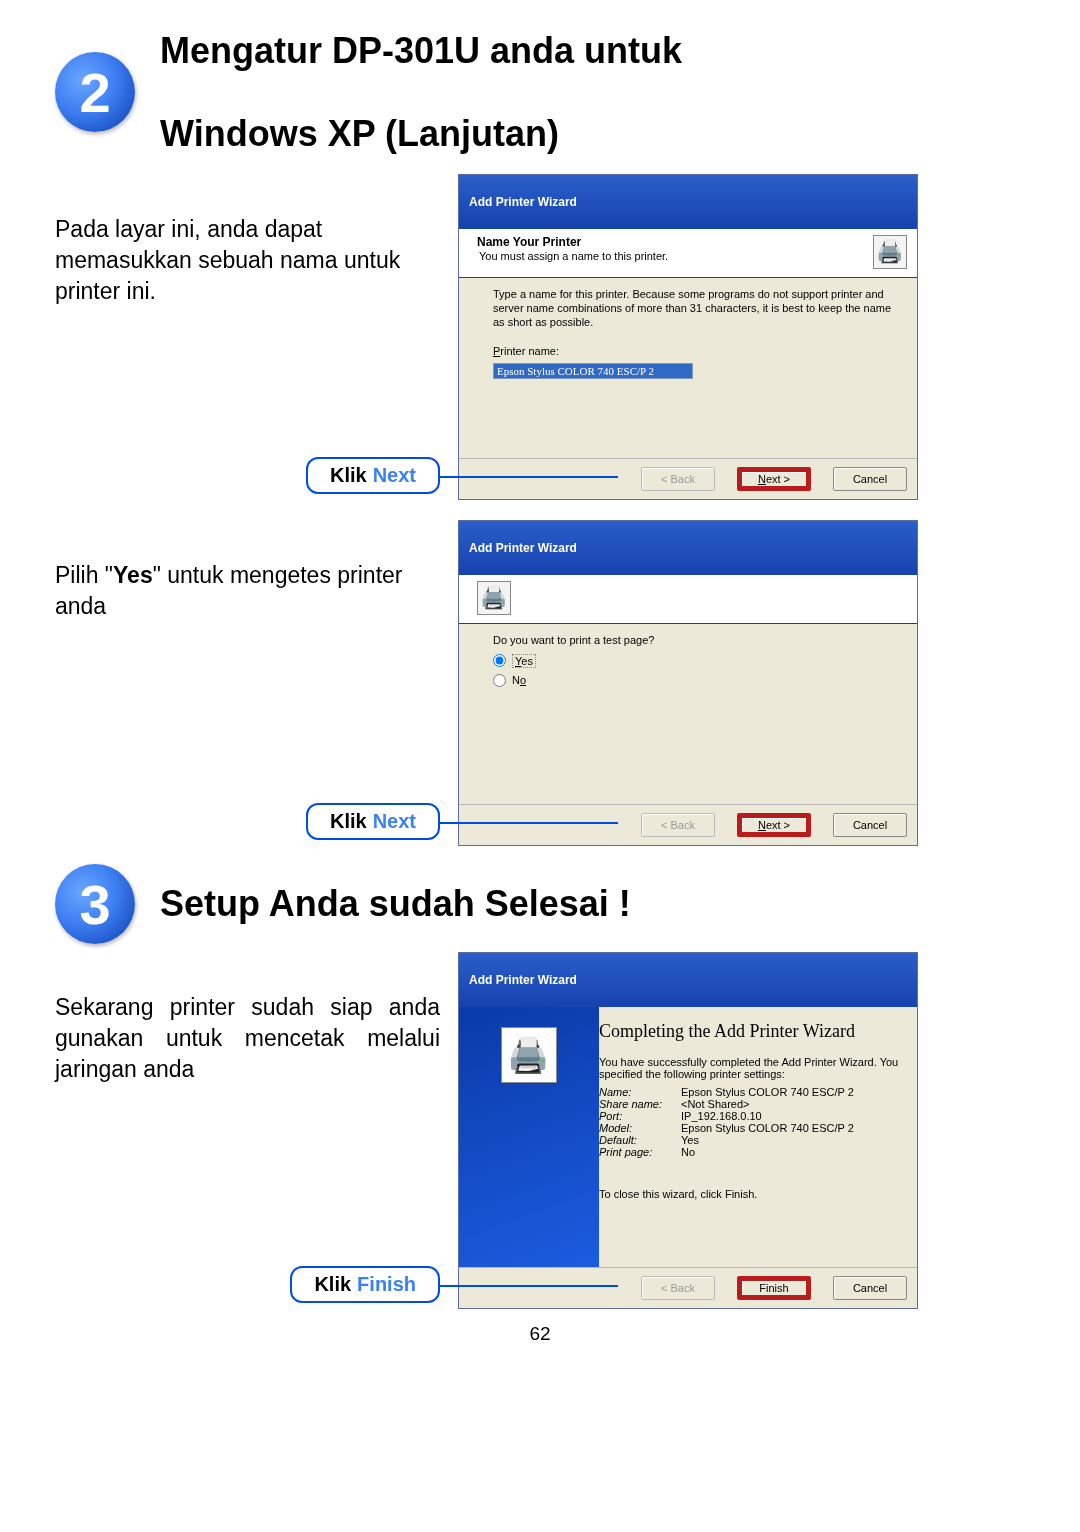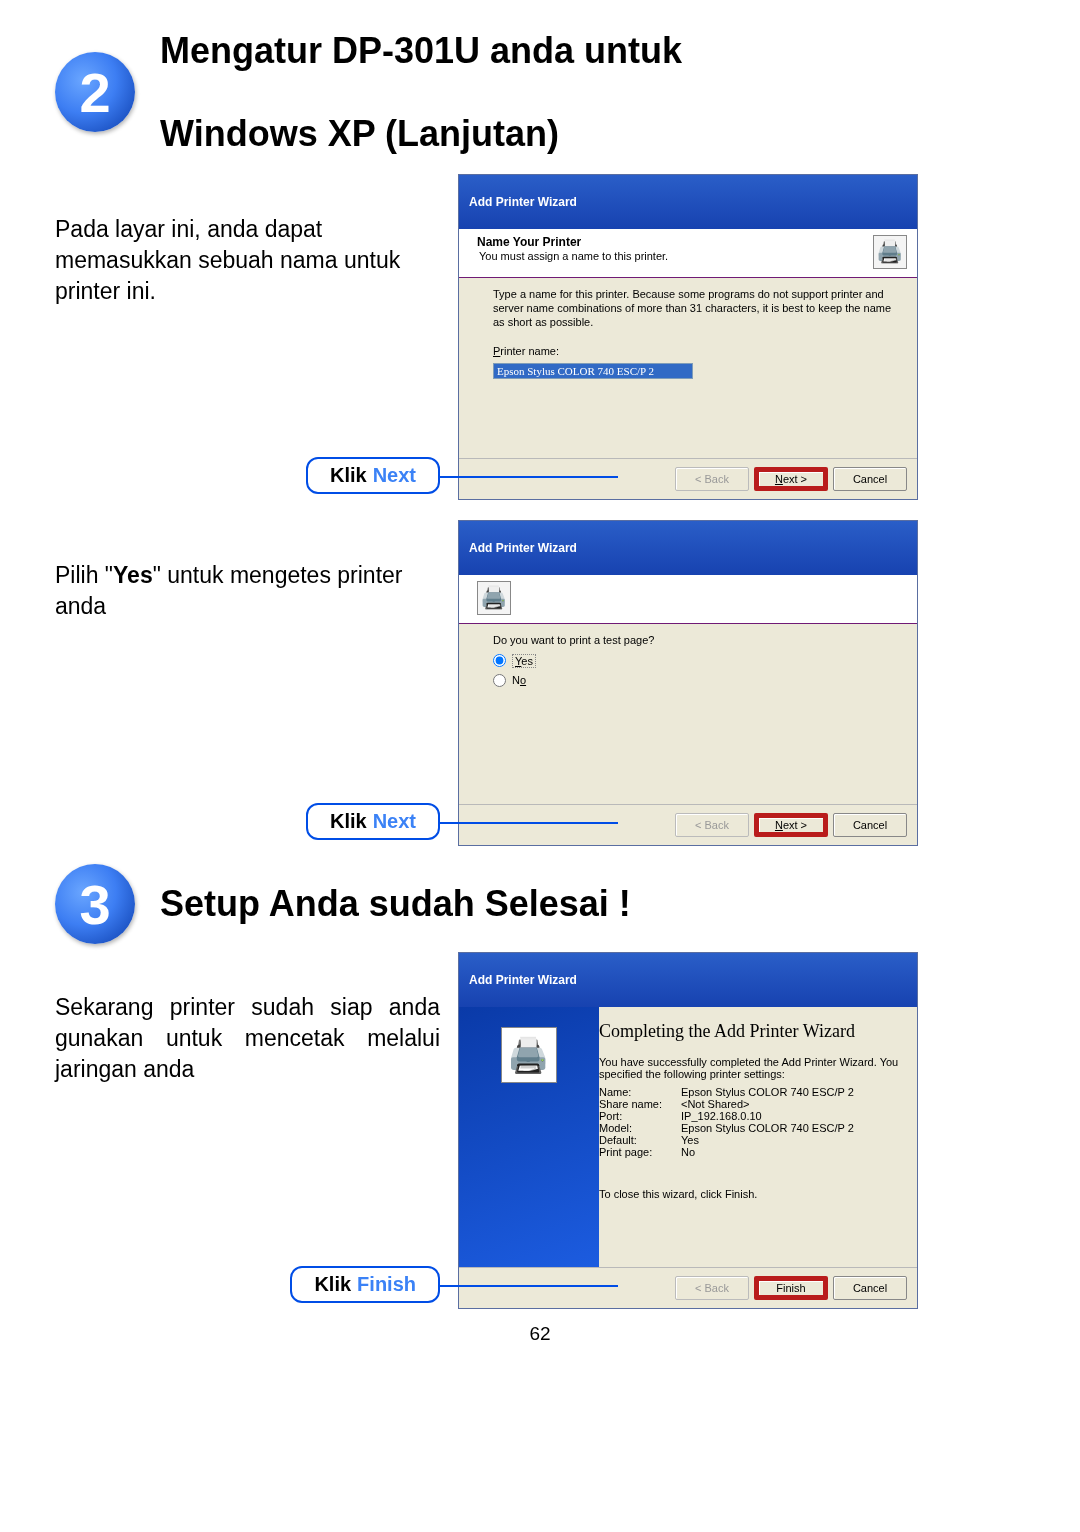--- a/index.html
+++ b/index.html
@@ -78,21 +78,21 @@
     border:1px solid #7f9db9; background:#fff;
     font-size:11px; padding:1px 3px; width:200px;
     font-family:Tahoma;
   }
   .field-input.sel { background:#316ac5; color:#fff; }
   .radio-row { display:flex; align-items:center; gap:4px; font-size:11px;}
   .radio-row input { margin:0 2px 0 0; }
   .radio-box { border:1px dotted #888; padding:0 2px; }
   .wiz-footer {
     border-top:1px solid #b9b9b9;
-    padding:8px 10px; display:flex; justify-content:flex-end; gap:5px;
+    padding:8px 10px; display:flex; justify-content:flex-end; gap:22px;
     background:#ece9d8;
   }
   .xp-btn {
     width:74px; font-size:11px; padding:1px 0;
     background:#ece9d8; border:1px solid #888; border-radius:2px;
     box-shadow:1px 1px 0 #fff inset;
   }
   .xp-btn.primary { border:5px solid #b91c1c; }
   .xp-btn.dis { color:#999; border-color:#bbb; }
   
@@ -106,21 +106,21 @@
   }
   .wiz-side .picon {
     width:56px; height:56px; background:#fff; border:1px solid #888;
     display:flex; align-items:center; justify-content:center; font-size:34px;
   }
   .wiz-complete-main { flex:1; padding:14px 8px 10px 0; font-size:11px; }
   .wiz-complete-main .bigh {
     font-size:18px; font-family:Georgia, 'Times New Roman', serif; margin-bottom:14px;
   }
   .kv-row { display:flex; font-size:11px; }
-  .kv-k { width:82px; }
+  .kv-k { width:82px;font-style:italic; }
   .page-number { text-align:center; font-size:19px; margin-top:14px; }
   .wiz-body.tall { min-height:180px; }
 </style>
 </head>
 <body>
 
 <div class="heading-row">
   <div class="step-badge">2</div>
   <div class="heading-text">
     <span>Mengatur DP-301U anda untuk</span><br>

